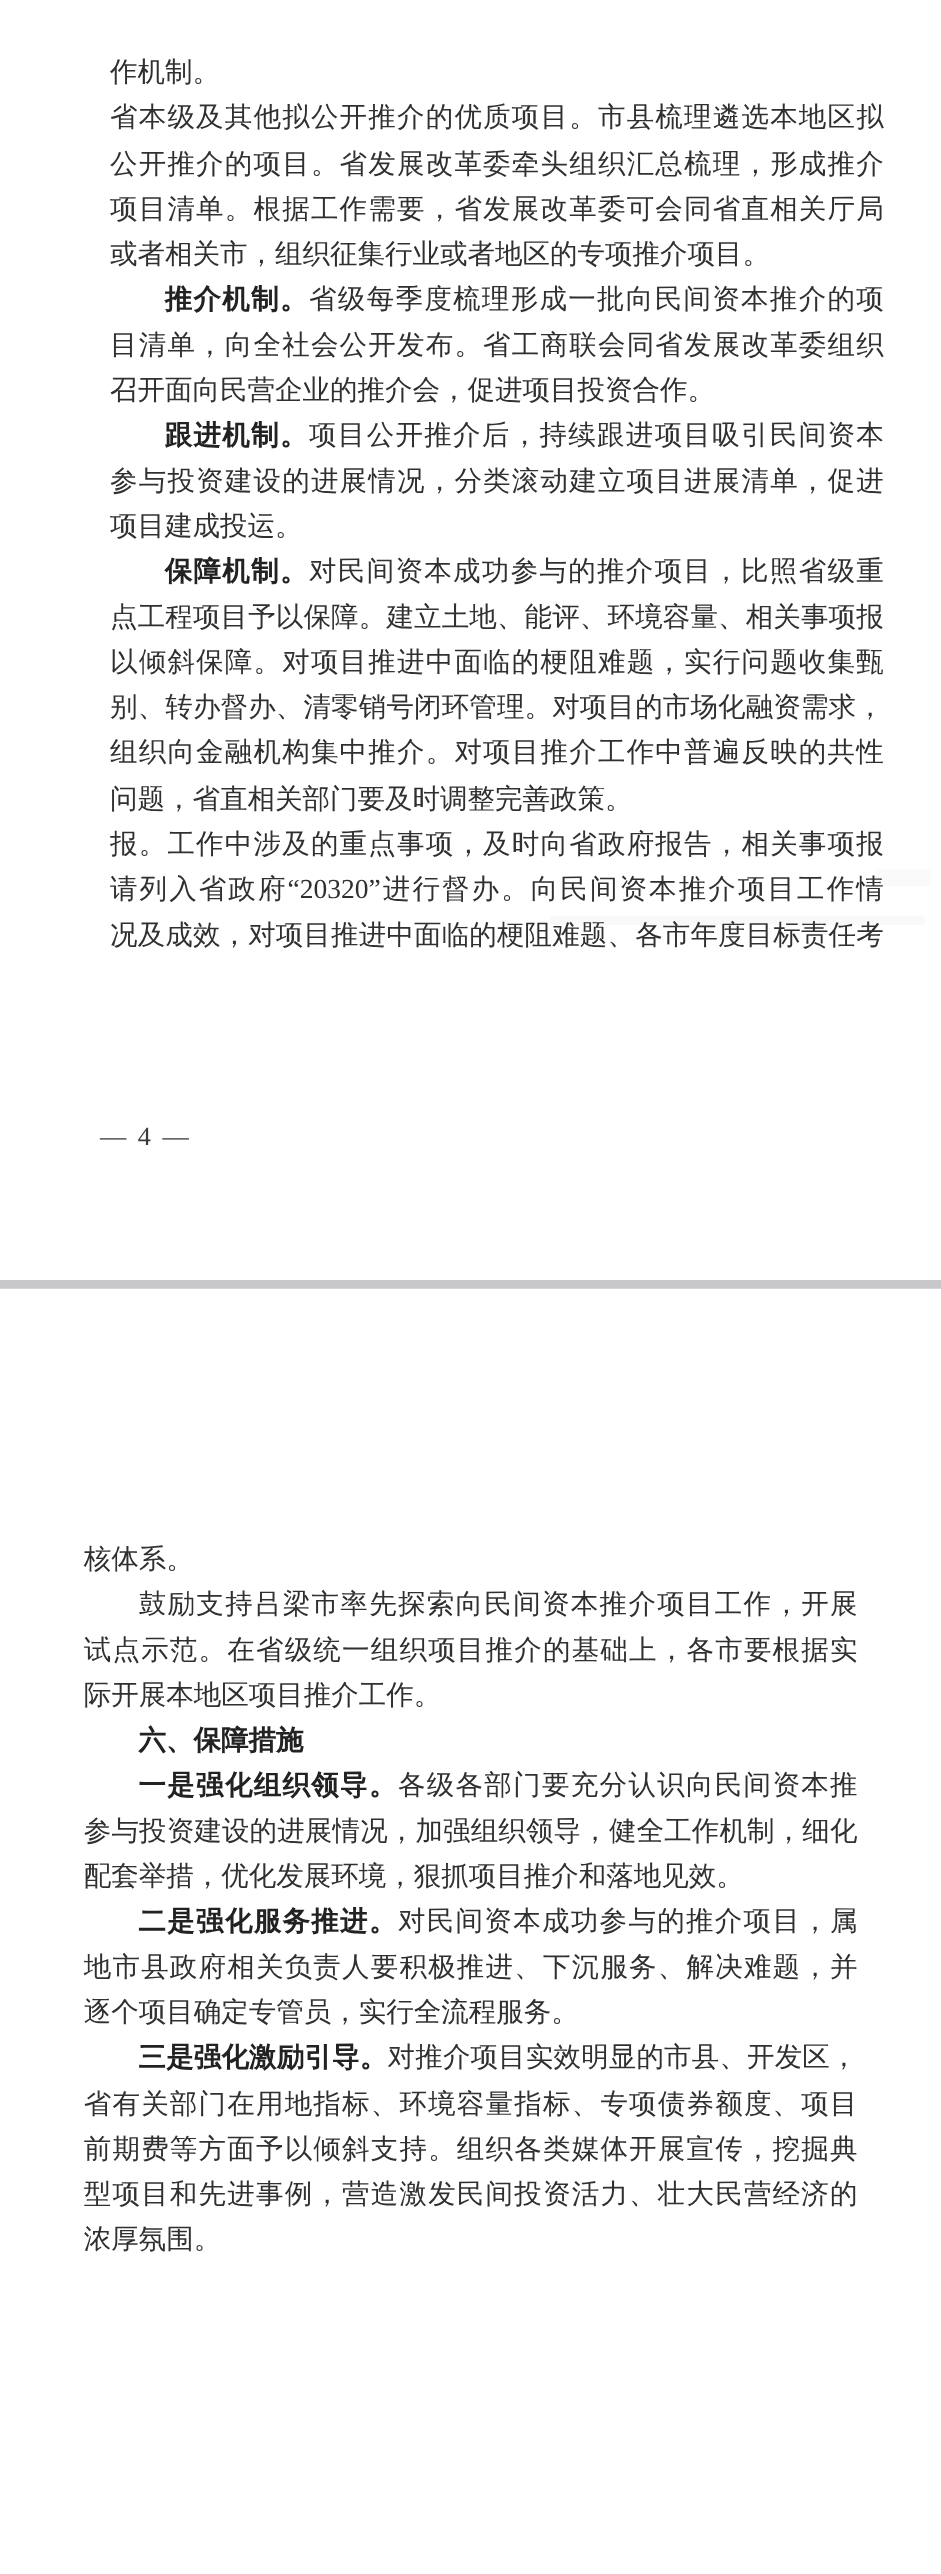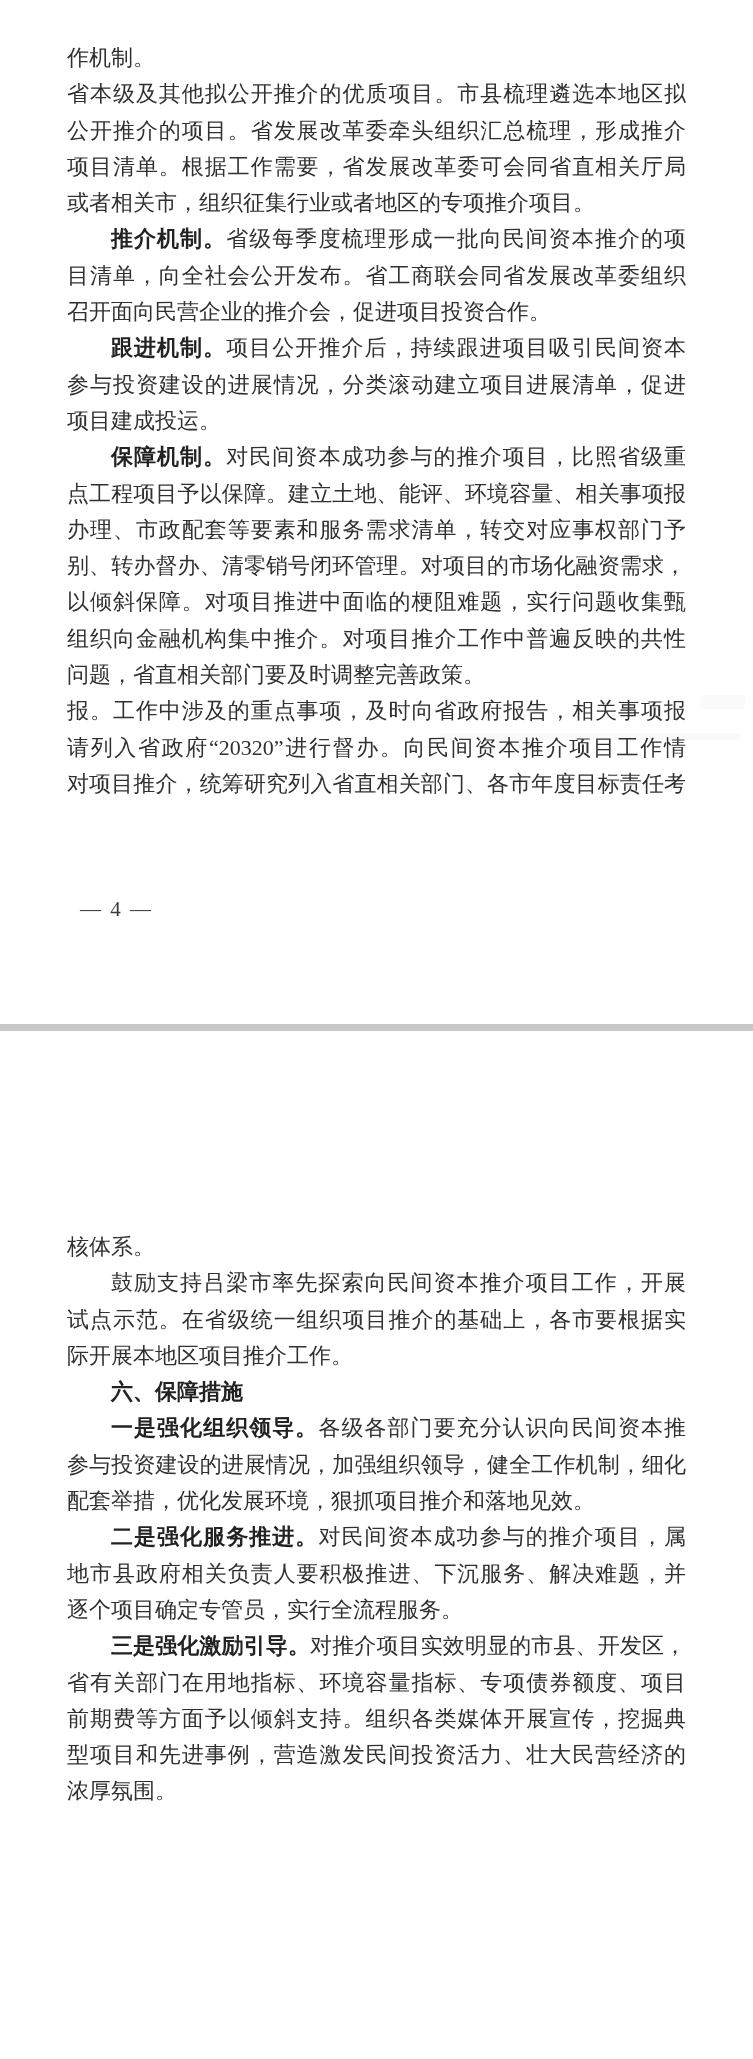--- a/index.html
+++ b/index.html
@@ -45,42 +45,41 @@
   .artifact {
     position: absolute;
     background: rgba(120,120,125,0.10);
     border-radius: 2px;
   }
 </style>
 </head>
 <body>
 
 <div class="page" style="top:0; height:1024px;">
-  <div class="textblock" style="top:40px;">
+  <div class="textblock" style="top:40px;margin-left:21px;">
       <div class="line">作机制。</div>
       <div class="line fill">省本级及其他拟公开推介的优质项目。市县梳理遴选本地区拟</div>
       <div class="line fill">公开推介的项目。省发展改革委牵头组织汇总梳理，形成推介</div>
       <div class="line fill">项目清单。根据工作需要，省发展改革委可会同省直相关厅局</div>
       <div class="line">或者相关市，组织征集行业或者地区的专项推介项目。</div>
       <div class="line fill indent"><span class="lead">推介机制。</span>省级每季度梳理形成一批向民间资本推介的项</div>
       <div class="line fill">目清单，向全社会公开发布。省工商联会同省发展改革委组织</div>
       <div class="line">召开面向民营企业的推介会，促进项目投资合作。</div>
       <div class="line fill indent"><span class="lead">跟进机制。</span>项目公开推介后，持续跟进项目吸引民间资本</div>
       <div class="line fill">参与投资建设的进展情况，分类滚动建立项目进展清单，促进</div>
       <div class="line">项目建成投运。</div>
       <div class="line fill indent"><span class="lead">保障机制。</span>对民间资本成功参与的推介项目，比照省级重</div>
       <div class="line fill">点工程项目予以保障。建立土地、能评、环境容量、相关事项报</div>
-      <div class="line fill">办理、市政配套等要素和服务需求清单，转交对应事权部门予</div>
+      <div class="line fill">以倾斜保障。对项目推进中面临的梗阻难题，实行问题收集甄</div>
       <div class="line fill">别、转办督办、清零销号闭环管理。对项目的市场化融资需求，</div>
-      <div class="line fill">以倾斜保障。对项目推进中面临的梗阻难题，实行问题收集甄</div>
       <div class="line fill">组织向金融机构集中推介。对项目推介工作中普遍反映的共性</div>
       <div class="line">问题，省直相关部门要及时调整完善政策。</div>
       <div class="line fill">报。工作中涉及的重点事项，及时向省政府报告，相关事项报</div>
       <div class="line fill">请列入省政府“20320”进行督办。向民间资本推介项目工作情</div>
-      <div class="line fill">对项目推介，统筹研究列入省直相关部门、各市年度目标责任考</div>
+      <div class="line fill">况及成效，对项目推进中面临的梗阻难题、各市年度目标责任考</div>
     </div>
   <div class="artifact" style="left:440px; top:733px; width:300px; height:7px; opacity:.45;"></div>
   <div class="artifact" style="left:700px; top:695px; width:45px; height:14px; opacity:.35;"></div>
   <div class="page-footer" style="left:80px; top:897px;">— 4 —</div>
 </div>
 
 <div class="divider" style="top:1024px;"></div>
 
 <div class="page" style="top:1089px; height:1028px;">
 

